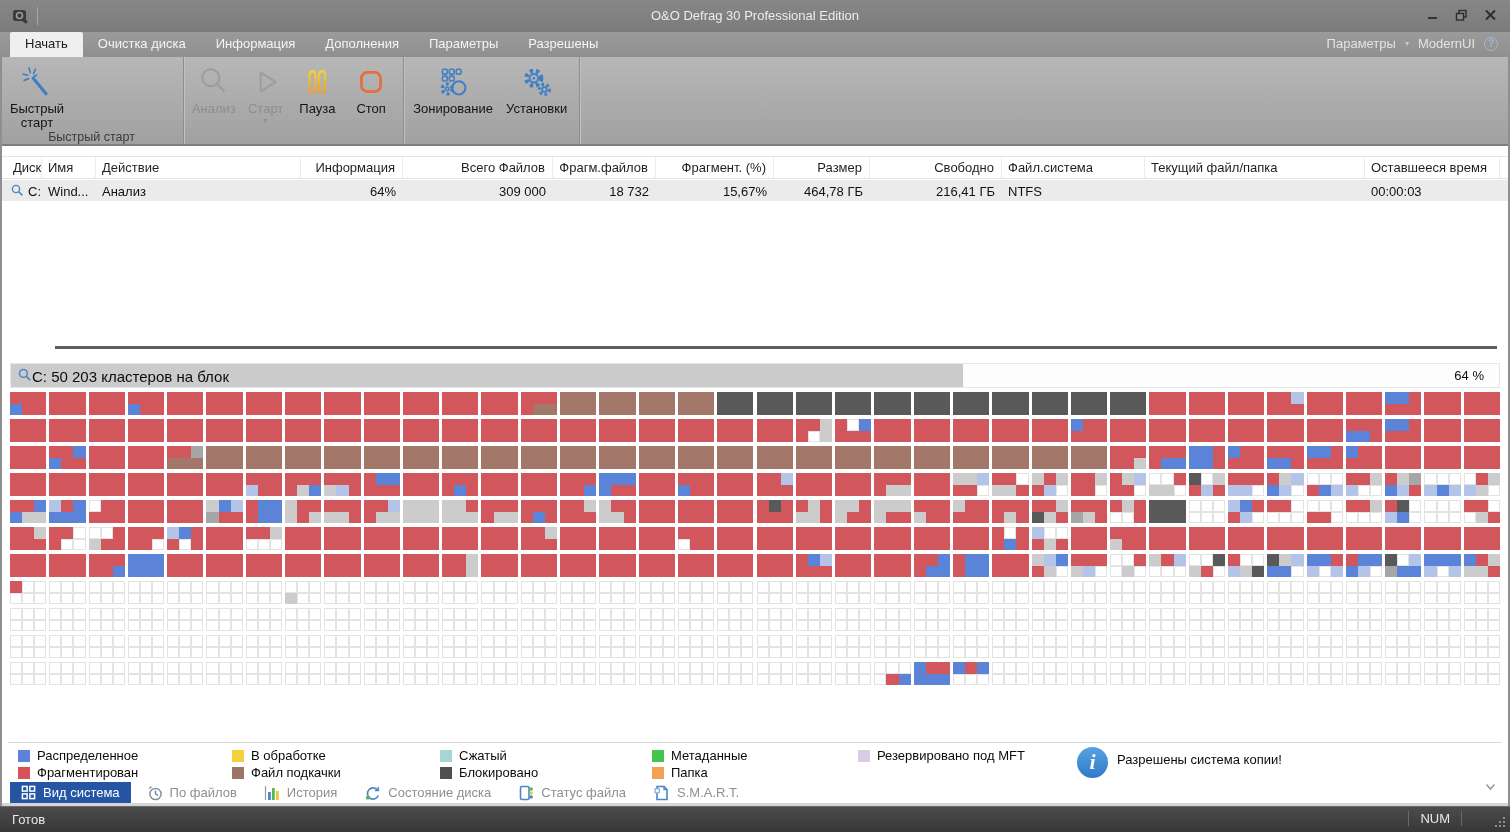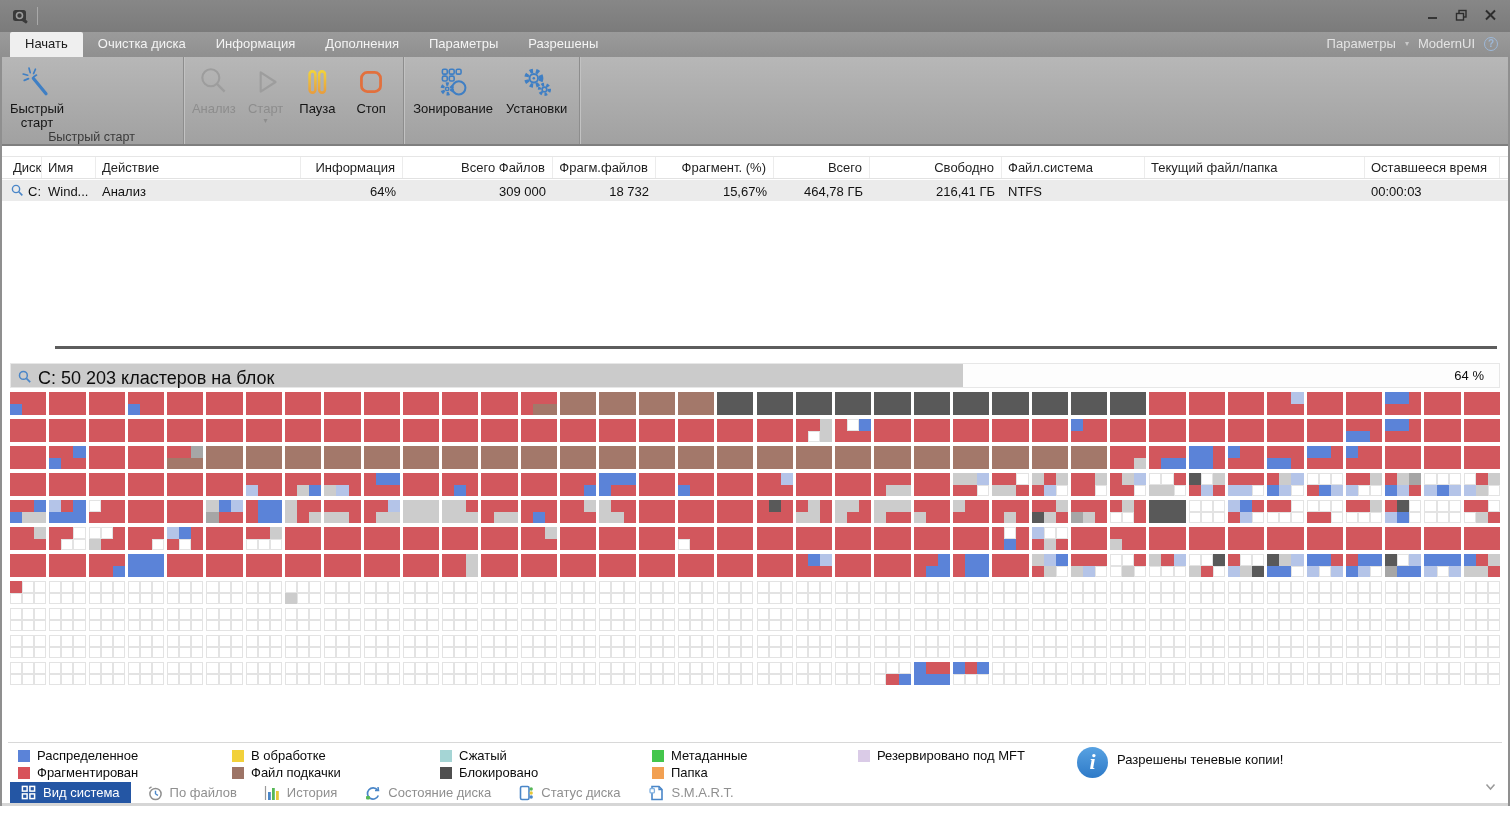--- a/index.html
+++ b/index.html
@@ -58,22 +58,22 @@
   .ar { justify-content:flex-end; text-align:right; }
   .hc.ar { text-align:right; }
 
   
   .splitter { position:absolute; left:55px; right:13px; top:346px; height:3px; background:#5d5d5d; }
 
   
   .progress { position:absolute; left:10px; right:10px; top:363px; height:25px;
               background:#fdfdfd; border:1px solid #e7e7e7; }
   .pfill { position:absolute; left:0; top:0; bottom:0; background:#cbcbcb; }
-  .ptext { position:absolute; left:7px; top:4px; display:flex; gap:6px;
-           font-size:18px; color:#0d0d0d; }
+  .ptext { position:absolute; left:7px; top:4px; display:flex; 
+           font-size:15px; color:#0d0d0d; }
   .ppct { position:absolute; right:15px; top:4px; font-size:13px; color:#0d0d0d; }
 
   
   .map { position:absolute; left:10px; right:10px; top:392px;
          display:grid; grid-template-columns:repeat(38,1fr); gap:4px 3px; }
   .blk { height:23px; display:grid; grid-template-columns:repeat(3,1fr); grid-template-rows:repeat(2,1fr); }
   .blk i { display:block; }
   .blk i.w { background:#fff; box-shadow:inset 0 0 0 1px #e3e3e3; }
 
   
@@ -114,20 +114,21 @@
 
   <div class="titlebar">
     <span class="appicon">
       <svg width="18" height="17" viewBox="0 0 18 17">
         <rect x="1" y="2" width="13" height="11" rx="2.5" fill="#3a3a3a"></rect>
         <circle cx="7.5" cy="7.5" r="3" fill="none" stroke="#9c9c9c" stroke-width="1.6"></circle>
         <rect x="11" y="10" width="6" height="3" rx="1" fill="#3a3a3a" transform="rotate(35 11 10)"></rect>
       </svg>
     </span>
     <span class="titlesep"></span>
+    <div class="apptitle">O&amp;O Defrag 30 Professional Edition</div>
     <div class="winbtns">
       <span class="winbtn">
         <svg width="13" height="12" viewBox="0 0 13 12">
             <line x1="2" y1="9" x2="11" y2="9" stroke="#2d2d2d" stroke-width="1.8"></line>
           </svg>
       </span>
       <span class="winbtn">
         <svg width="13" height="12" viewBox="0 0 13 12">
           <rect x="4" y="1.5" width="7" height="6.5" fill="none" stroke="#2d2d2d" stroke-width="1.4"></rect>
           <rect x="1.5" y="4.5" width="7" height="6.5" fill="#8a8a8a" stroke="#2d2d2d" stroke-width="1.4"></rect>
@@ -268,21 +269,21 @@
   <div class="frame-r"></div>
 
   <div class="tblhead" id="tbl-head">
       <div class="hc" style="width: 40px; padding-left: 11px;">Диск</div>
       <div class="hc" style="width: 54px;">Имя</div>
       <div class="hc" style="width: 205px;">Действие</div>
       <div class="hc ar" style="width: 102px;">Информация</div>
       <div class="hc ar" style="width: 150px;">Всего Файлов</div>
       <div class="hc ar" style="width: 103px;">Фрагм.файлов</div>
       <div class="hc ar" style="width: 118px;">Фрагмент. (%)</div>
-      <div class="hc ar" style="width: 96px;">Всего</div>
+      <div class="hc ar" style="width: 96px;">Размер</div>
       <div class="hc ar" style="width: 132px;">Свободно</div>
       <div class="hc" style="width: 143px;">Файл.система</div>
       <div class="hc" style="width: 220px;">Текущий файл/папка</div>
       <div class="hc" style="width: 135px;">Оставшееся время</div>
     </div>
   <div class="tblrow" id="tbl-row">
       <div class="rc" style="width: 40px; padding-left: 9px;">
         <span><svg width="13" height="13" viewBox="0 0 14 14">
       <circle cx="5.4" cy="5.4" r="3.9" fill="none" stroke="#4a86c8" stroke-width="1.5"></circle>
       <line x1="8.4" y1="8.4" x2="12.2" y2="12.2" stroke="#4a86c8" stroke-width="1.7"></line>
@@ -3709,21 +3710,21 @@
       </div>
       <div class="legcol" style="left: 858px;">
         <div class="legitem">
           <span class="sw" style="background: rgb(218, 203, 231);"></span>
           <span>Резервировано под MFT</span>
         </div>
       </div>
     </div>
   <div class="notice">
     <span class="infoicon">i</span>
-    <span class="noticetext">Разрешены теневые копии!</span>
+    <span class="noticetext">Разрешены система копии!</span>
   </div>
   <div class="collapse">
     <svg width="11" height="8" viewBox="0 0 11 8">
         <path d="M1.5 1.5 L5.5 6 L9.5 1.5" fill="none" stroke="#9a9a9a" stroke-width="1.5"></path>
       </svg>
   </div>
 
   <div class="btabs" id="bottom-tabs">
       <div class="btab active">
         <span style="display: flex;">
@@ -3772,29 +3773,38 @@
       </div>
       <div class="btab">
         <span style="display: flex;">
           <svg width="16" height="16" viewBox="0 0 16 16">
     <rect x="2.5" y="1.5" width="8.5" height="13" rx="1.4" fill="none" stroke="#4a86c8" stroke-width="1.6"></rect>
     <circle cx="13.2" cy="4" r="1.7" fill="#58b858"></circle>
     <circle cx="13.2" cy="8" r="1.7" fill="#e8c83a"></circle>
     <circle cx="13.2" cy="12" r="1.7" fill="#4a86c8"></circle>
           </svg>
         </span>
-        <span>Статус диска</span>
+        <span>Статус файла</span>
       </div>
       <div class="btab">
         <span style="display: flex;">
           <svg width="17" height="16" viewBox="0 0 17 16">
     <path d="M4 1.5 h7 l3 3 v10 h-10 z" fill="none" stroke="#4a86c8" stroke-width="1.6"></path>
     <path d="M11 1.5 v3 h3" fill="none" stroke="#4a86c8" stroke-width="1.3"></path>
     <rect x="2" y="3.5" width="4.4" height="4.4" rx="1" fill="#ffffff" stroke="#7fb0e0" stroke-width="1.3"></rect>
           </svg>
         </span>
         <span>S.M.A.R.T.</span>
       </div>
     </div>
   <div class="prestatus"></div>
 
+  <div class="statusbar">
+    <span class="ready">Готов</span>
+    <span class="numbox">
+      <i class="vsep"></i>
+      <span>NUM</span>
+      <i class="vsep"></i>
+    </span>
+    <span class="grip"></span>
+  </div>
 
 </div>
 
 </body></html>

